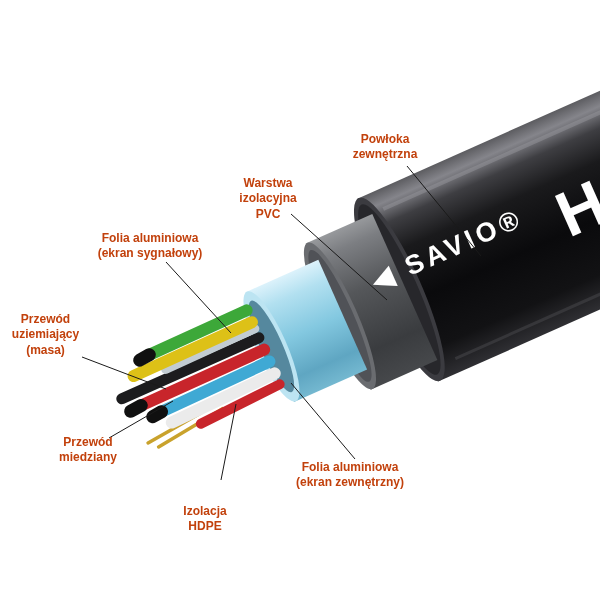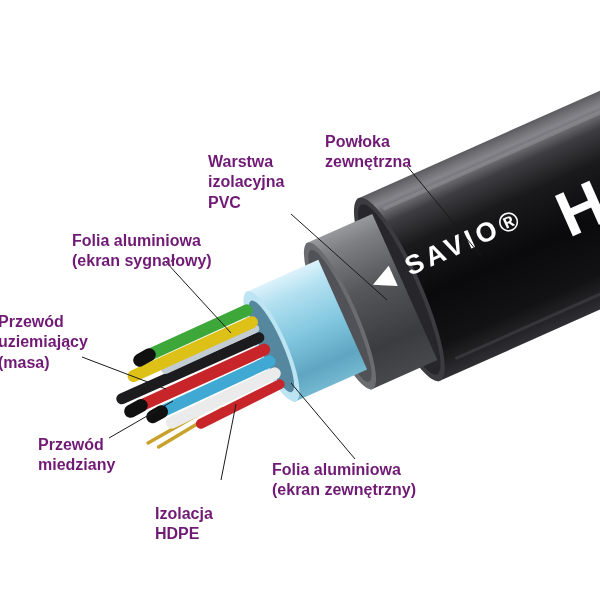--- a/index.html
+++ b/index.html
@@ -14,29 +14,29 @@
   .stage {
     position: relative;
     width: 600px;
     height: 600px;
     background: #ffffff;
   }
   .stage > svg { display: block; position: absolute; left: 0; top: 0; }
   .lbl {
     position: absolute;
     font-family: "Liberation Sans", sans-serif;
-    font-size: 16px;
+    font-size: 12px;
     font-weight: bold;
     line-height: 1.28;
-    color: #701a75;
-    text-align: left;
+    color: #c2410c;
+    text-align: center;
     white-space: pre-line;
   }
   .lbl-outer-sheath { left: 325px; top: 132px; width: 120px; }
-  .lbl-pvc          { left: 208px; top: 152px; width: 120px; }
+  .lbl-pvc          { left: 208px; top: 176px; width: 120px; }
   .lbl-signal-foil  { left:  72px; top: 231px; width: 156px; }
   .lbl-ground       { left:  -2px; top: 312px; width:  95px; }
   .lbl-copper       { left:  38px; top: 435px; width: 100px; }
   .lbl-hdpe         { left: 155px; top: 504px; width: 100px; }
   .lbl-outer-foil   { left: 272px; top: 460px; width: 156px; }
   .cable-text {
     font-family: "Liberation Sans", sans-serif;
     font-weight: bold;
     fill: #ffffff;
   }

